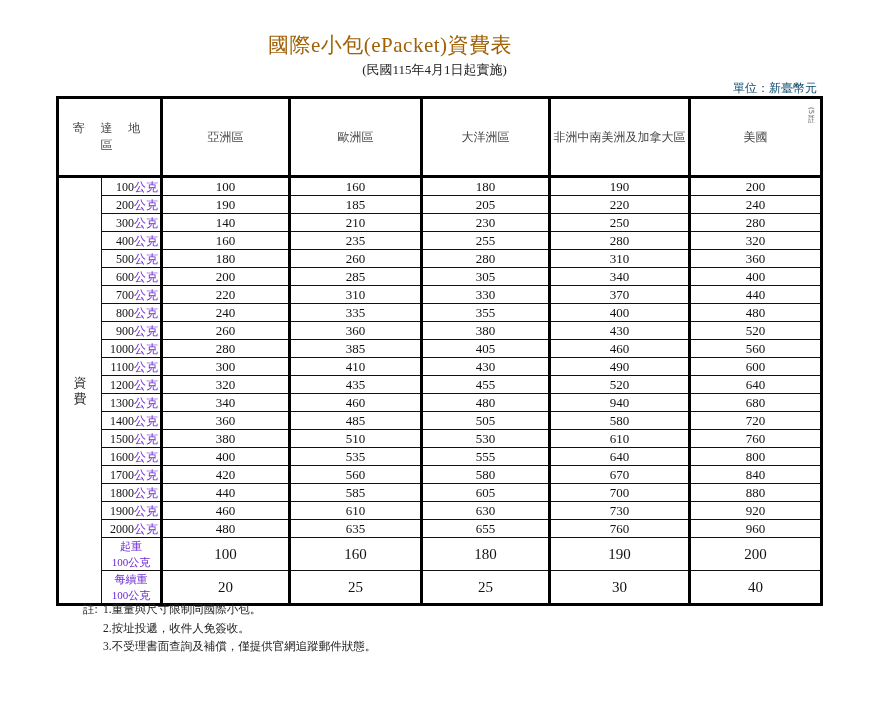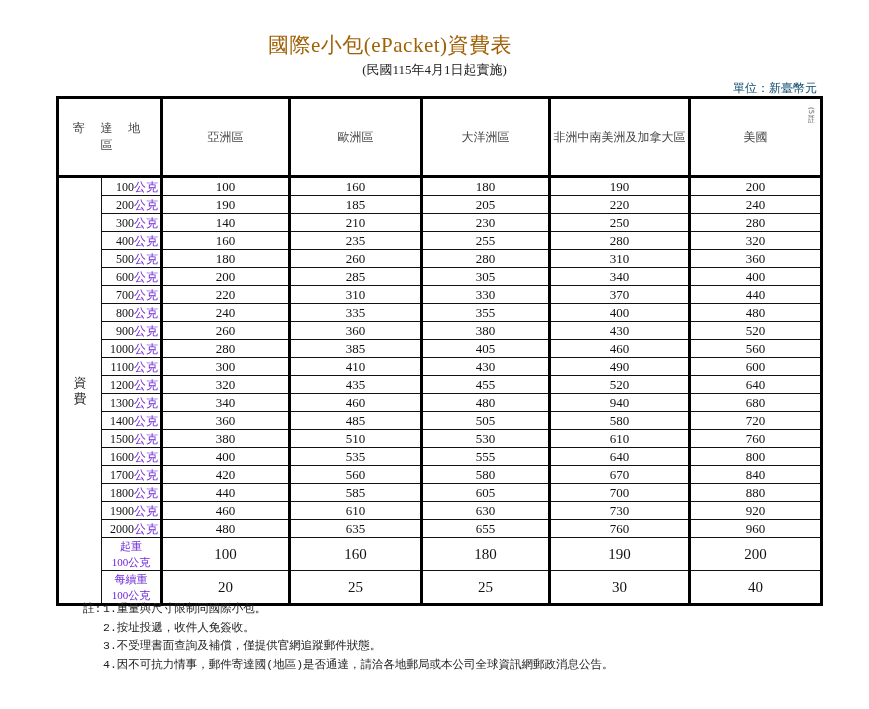--- a/index.html
+++ b/index.html
@@ -24,21 +24,21 @@
   td.wlabel { font-size:11px !important; line-height:14px; }
   td.group { font-family:"DejaVu Sans","Liberation Sans",sans-serif; font-size:12px; color:#333; line-height:18px; }
   .thick-l { border-left:3px solid #000 !important; }
   .thick-r { border-right:3px solid #000 !important; }
   .thick-t { border-top:3px solid #000 !important; }
   .thick-b { border-bottom:3px solid #000 !important; }
   .region-label { letter-spacing:6px; }
   .note5 { position:absolute; right:4px; top:8px; font-size:7px; color:#666;
            writing-mode:vertical-rl; }
   .notes { position:absolute; left:83px; top:600px; font-size:11.5px; color:#222;
-           font-family:Liberation Mono, monospace; line-height:18.5px; }
+           font-family:Liberation Serif, serif; line-height:18.5px; }
   .notes .prefix { display:inline-block; width:20px; }
   .notes .line { white-space:nowrap; }
   .notes .indent { padding-left:20px; }
 </style>
 </head>
 <body>
 
 <div class="title">國際e小包(ePacket)資費表</div>
 <div class="subtitle">(民國115年4月1日起實施)</div>
 <div class="unit">單位：新臺幣元</div>
@@ -250,14 +250,13 @@
         <td class="thick-r thick-b">30</td>
         <td class="thick-r thick-b">40</td>
       </tr>
     </tbody>
 </table>
 
 <div class="notes">
   <div class="line"><span class="prefix">註:</span><span>1.重量與尺寸限制同國際小包。</span></div>
   <div class="line indent">2.按址投遞，收件人免簽收。</div>
   <div class="line indent">3.不受理書面查詢及補償，僅提供官網追蹤郵件狀態。</div>
-  <div class="line indent">4.因不可抗力情事，郵件寄達國(地區)是否通達，請洽各地郵局或本公司全球資訊網郵政消息公告。</div>
 </div>
 
 </body></html>

